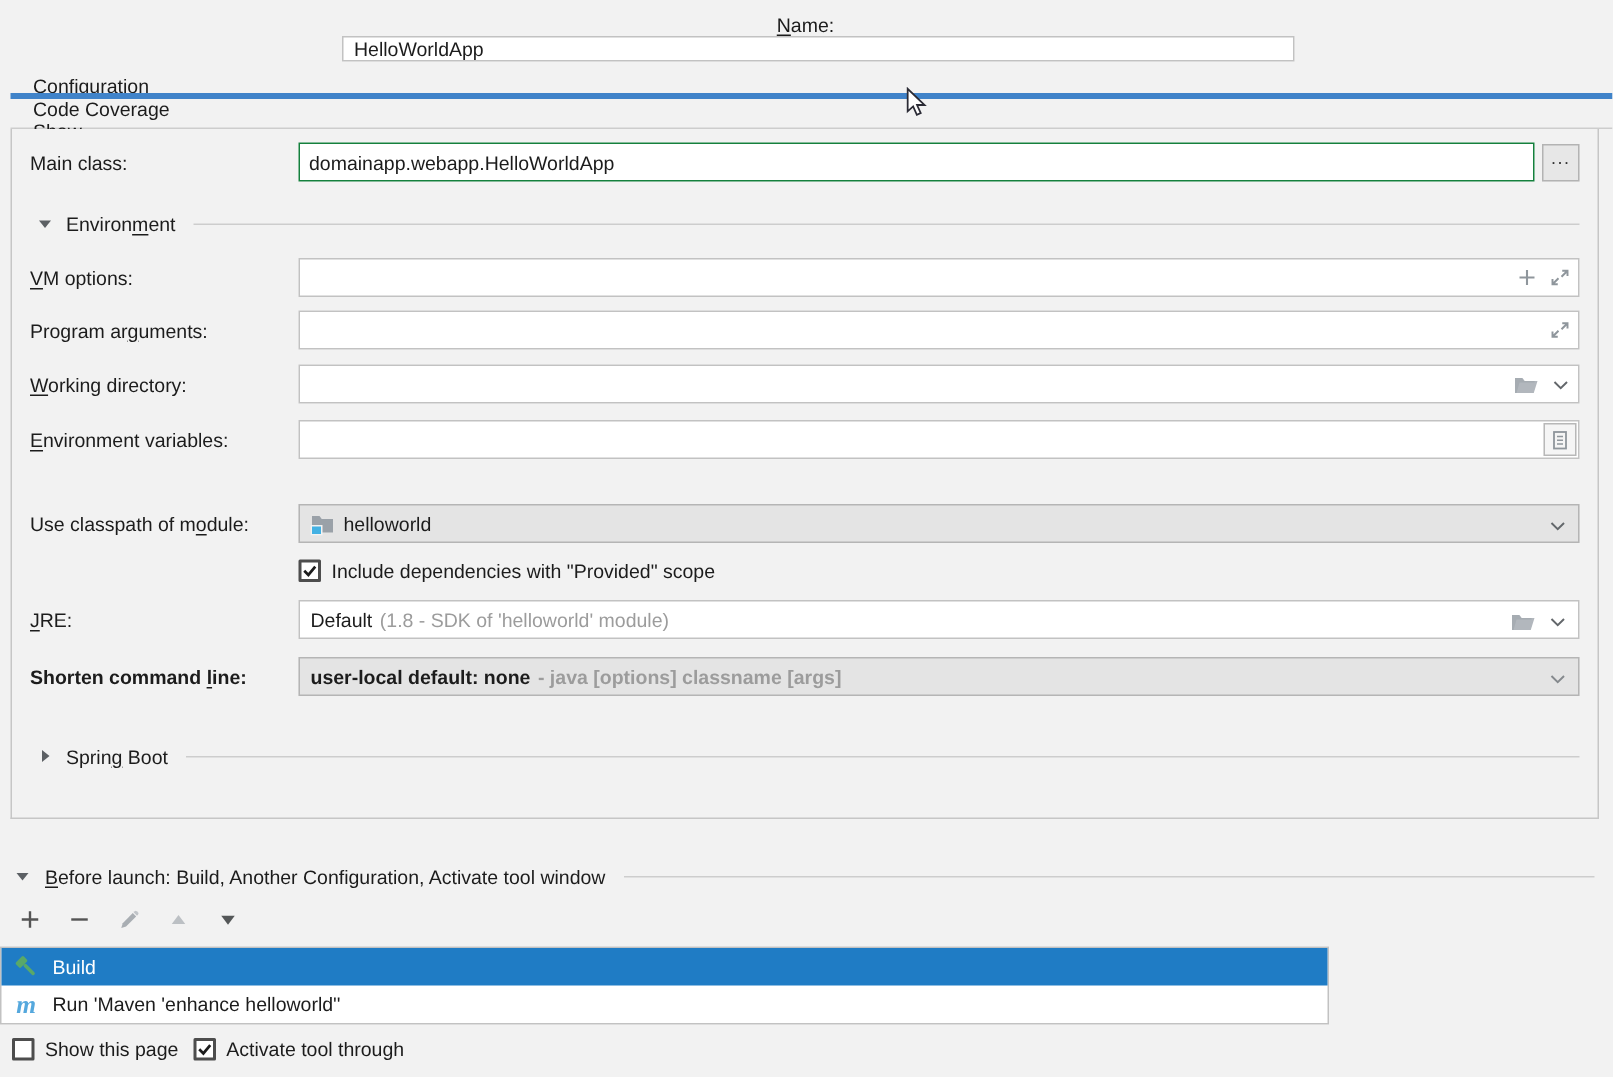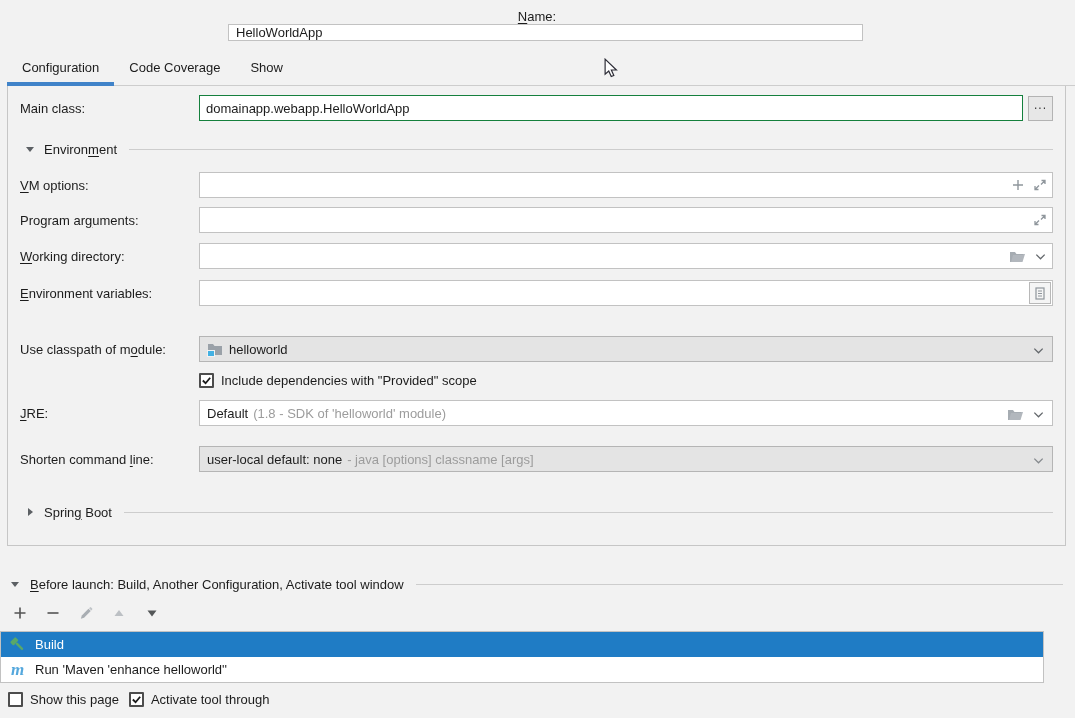--- a/index.html
+++ b/index.html
@@ -32,21 +32,21 @@
   .cb svg { display:none; width:11px; height:11px; }
   .cb.checked svg { display:block; }
   .cb svg polyline { fill:none; stroke:#1c1c1c; stroke-width:2; }
 
   .help-icon {
     width:19px; height:19px; border-radius:50%; border:1.5px solid #a8a8a8; color:#8c8c8c;
     display:inline-flex; align-items:center; justify-content:center; font-size:12px; margin:0 6px 0 2px;
   }
 
   
-  .tabstrip { position:absolute; top:50px; left:7px; right:0; height:36px; display:flex; border-bottom:1px solid #cdcdcd; }
+  .tabstrip { position:absolute; top:50px; left:7px; right:0; height:36px; display:flex; border-bottom:1px solid #cdcdcd;flex-direction:column; }
   .tab { position:relative; padding:0 15px; display:flex; align-items:center; color:#1c1c1c; }
   .tab.active::after { content:""; position:absolute; left:0; right:0; bottom:-1px; height:4px; background:#4083c9; }
 
   
   .panel {
     position:absolute; top:86px; left:7px; width:1059px; height:460px;
     border:1px solid #c6c6c6; border-top:none; background:#f2f2f2;
   }
   .form-row { display:flex; align-items:center; padding:0 12px; }
   .form-label { width:179px; flex:none; }
@@ -67,21 +67,21 @@
   .sep-spring { margin-top:31px; }
   .section-sep .tri { width:10px; margin:0 9px 0 5px; flex:none; }
   .section-sep .rule { flex:1; border-top:1px solid #cdcdcd; margin-left:12px; }
   .row-vm { margin-top:14px; }
   .row-args { margin-top:9px; }
   .row-wd { margin-top:10px; }
   .row-env { margin-top:11px;justify-content:space-between; }
   .row-classpath { margin-top:30px; }
   .row-include { margin-top:11px; padding-left:191px; }
   .row-jre { margin-top:12px; }
-  .row-shorten { margin-top:20px; }
+  .row-shorten { margin-top:12px;font-weight:bold; }
 
   .combo {
     position:relative; flex:1; height:26px; border:1px solid #b5b5b5; display:flex; align-items:center;
     padding:0 30px 0 7px; background:#e4e4e4; overflow:hidden; white-space:nowrap;
   }
   .combo.white { background:#fff; border-color:#c2c2c2; }
   .combo .hint { color:#9c9c9c; margin-left:5px; }
   .combo .combo-icons { position:absolute; right:7px; top:0; height:26px; display:flex; align-items:center; gap:8px; }
   .mod-icon { margin-right:6px; flex:none; }
 
@@ -91,21 +91,21 @@
   }
 
   
   .bl-header { position:absolute; top:574px; left:10px; right:12px; height:20px; display:flex; align-items:center; }
   .bl-header .tri { width:10px; margin-right:10px; flex:none; }
   .bl-header .rule { flex:1; border-top:1px solid #cdcdcd; margin-left:12px; }
 
   .toolbar { position:absolute; top:602px; left:13px; height:22px; display:flex; align-items:center; gap:19px; }
   .tool { width:14px; height:14px; display:flex; align-items:center; justify-content:center; }
 
-  .task-list { position:absolute; top:631px; left:0; width:1044px; height:52px; background:#fff; border:1px solid #c2c2c2; }
+  .task-list { position:absolute; top:631px; left:0; width:886px; height:52px; background:#fff; border:1px solid #c2c2c2; }
   .task-row { height:25px; display:flex; align-items:center; padding-left:8px; }
   .task-row .task-icon { width:17px; height:17px; margin-right:9px; display:flex; align-items:center; justify-content:center; flex:none; }
   .task-row.selected { background:#1f7cc5; color:#fff; }
   .maven-m { font-family:"Liberation Serif", serif; font-style:italic; font-weight:bold; font-size:17px; color:#55a8dd; line-height:15px; }
 
   .bottom-row { position:absolute; top:692px; left:8px; display:flex; align-items:center; gap:10px; }
 
   .cursor { position:absolute; top:58px; left:602px; z-index:10; pointer-events:none; }
 </style>
 </head>

